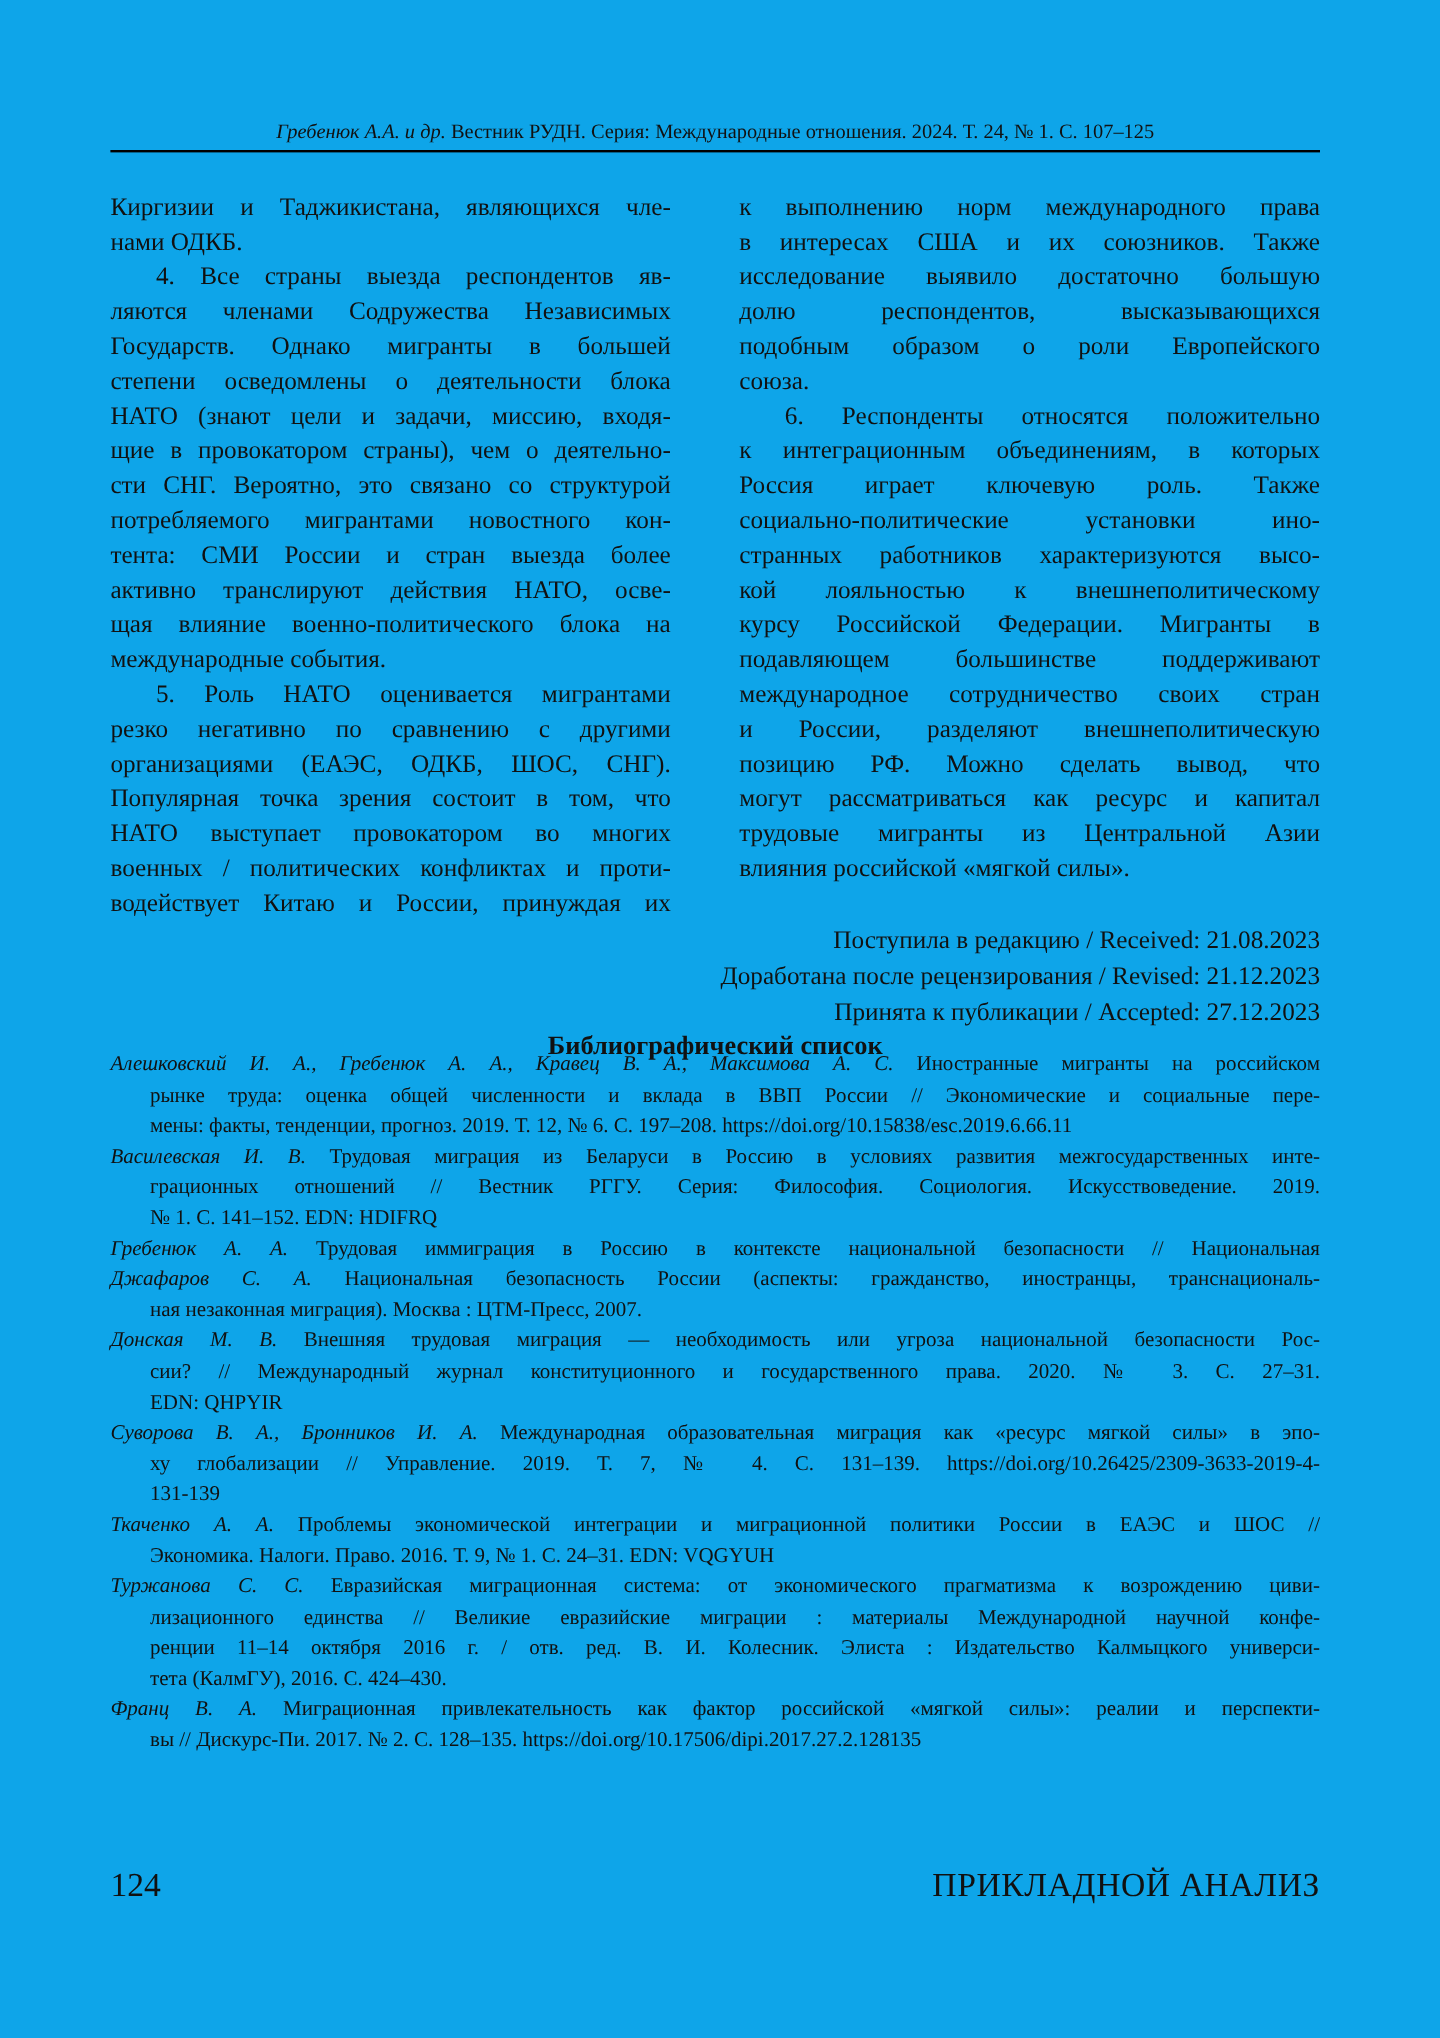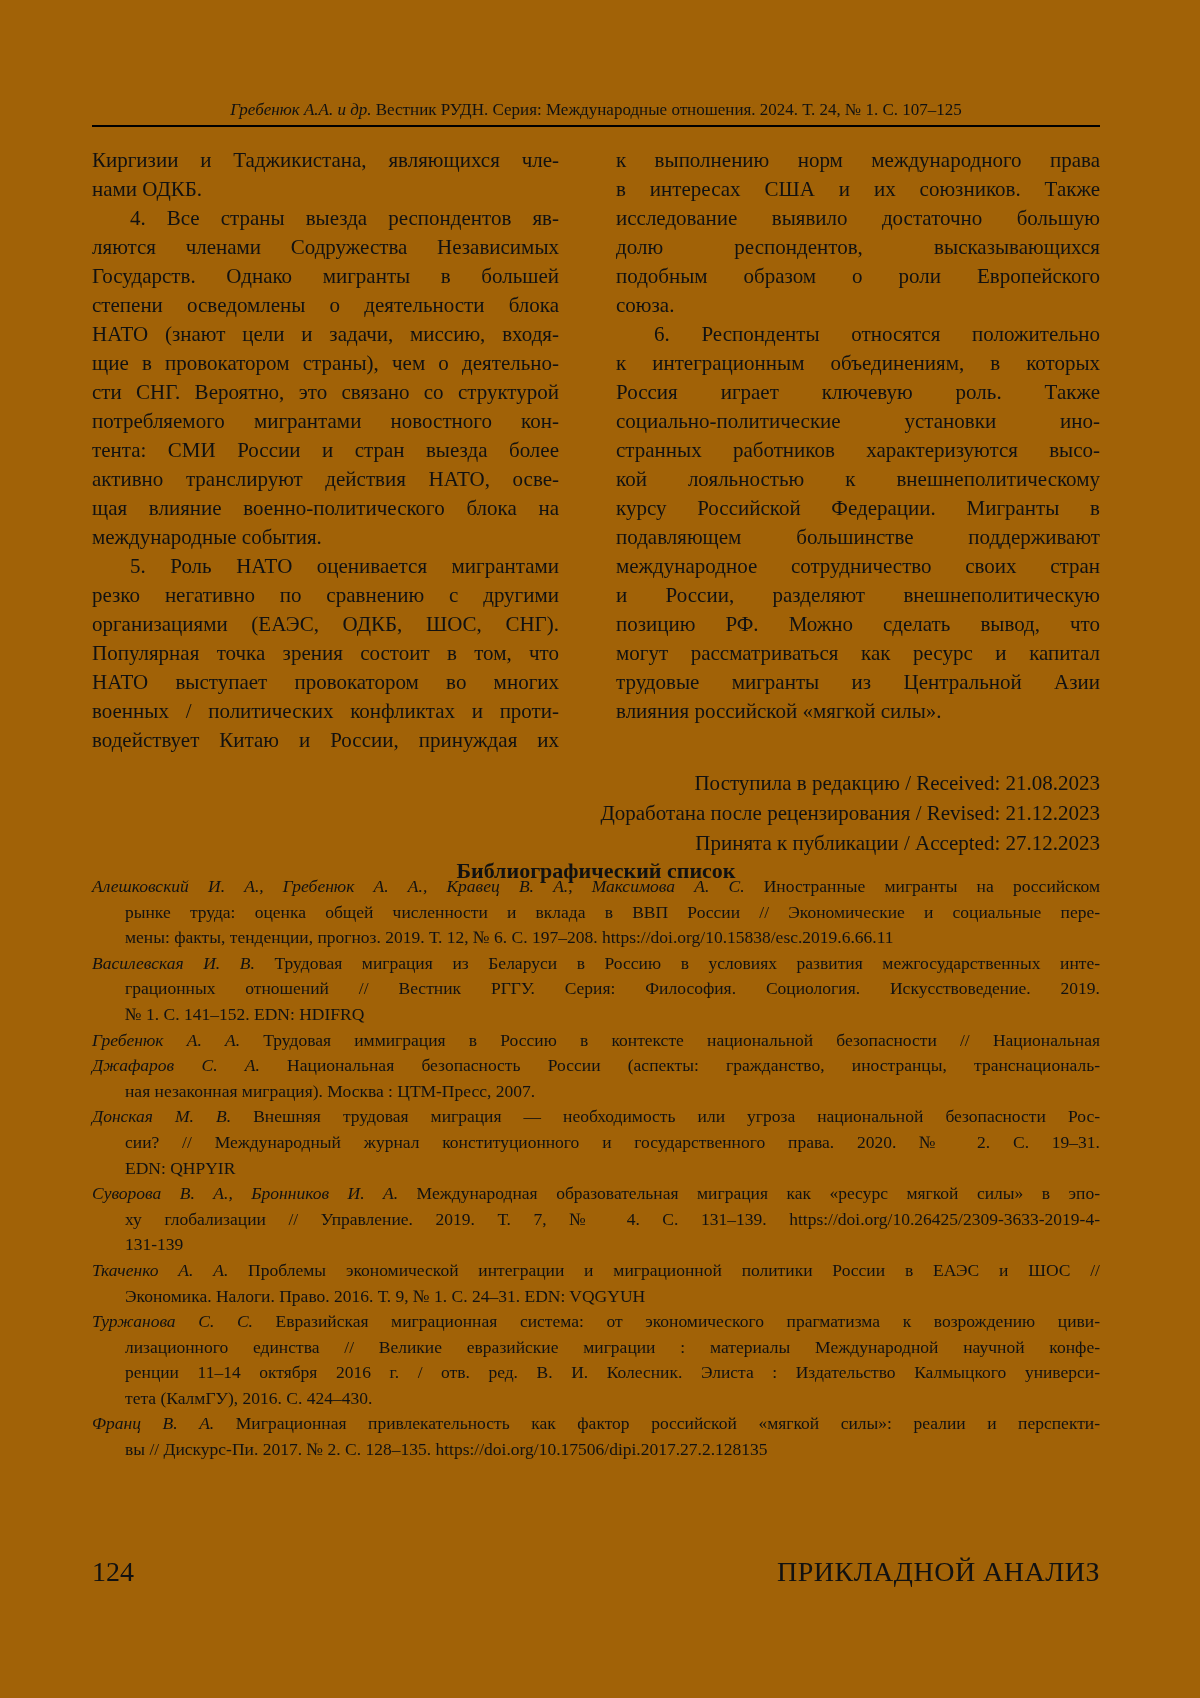--- a/index.html
+++ b/index.html
@@ -1,37 +1,37 @@
 <!DOCTYPE html>
 <html><head>
 <meta charset="utf-8">
 <style>
   html,body{margin:0;padding:0;background:#888;}
   .page{
     position:relative;
     width:1200px;height:1698px;
     margin:0 auto;
-    background:#a16207;
+    background:#0ea5e9;
     color:#111;
     font-family:"Liberation Serif","DejaVu Serif",serif;
     overflow:hidden;
   }
   
   .running-head{
     position:absolute;top:99px;left:92px;width:1008px;
     text-align:center;font-size:17px;line-height:22px;white-space:nowrap;
   }
   .rh-authors{font-style:italic;}
   .head-rule{
     position:absolute;top:125px;left:92px;width:1008px;
     border-top:2px solid #000;height:0;
   }
   
   .columns{
-    position:absolute;top:146px;left:92px;width:1008px;
+    position:absolute;top:158px;left:92px;width:1008px;
     display:flex;gap:57px;
   }
   .col{font-size:21px;line-height:29px;}
   .col-left{width:467px;}
   .col-right{width:484px;}
   .tline{text-align:justify;text-align-last:justify;}
   .tline.endline{text-align-last:left;}
   .tline.indent{text-indent:38px;}
   
   .dates{
@@ -149,21 +149,21 @@
       </div>
       <div class="ref">
         <div class="rline"><span class="refauth">Гребенюк А. А. </span>Трудовая иммиграция в Россию в контексте национальной безопасности // Национальная</div>
       </div>
       <div class="ref">
         <div class="rline"><span class="refauth">Джафаров С. А. </span>Национальная безопасность России (аспекты: гражданство, иностранцы, транснациональ-</div>
         <div class="rline cont endline">ная незаконная миграция). Москва : ЦТМ-Пресс, 2007.</div>
       </div>
       <div class="ref">
         <div class="rline"><span class="refauth">Донская М. В. </span>Внешняя трудовая миграция — необходимость или угроза национальной безопасности Рос-</div>
-        <div class="rline cont">сии? // Международный журнал конституционного и государственного права. 2020. № 2. С. 19–31.</div>
+        <div class="rline cont">сии? // Международный журнал конституционного и государственного права. 2020. № 3. С. 27–31.</div>
         <div class="rline cont endline">EDN: QHPYIR</div>
       </div>
       <div class="ref">
         <div class="rline"><span class="refauth">Суворова В. А., Бронников И. А. </span>Международная образовательная миграция как «ресурс мягкой силы» в эпо-</div>
         <div class="rline cont">ху глобализации // Управление. 2019. Т. 7, № 4. С. 131–139. <span class="doi">https://doi.org/10.26425/2309-3633-2019-4-</span></div>
         <div class="rline cont endline">131-139</div>
       </div>
       <div class="ref">
         <div class="rline"><span class="refauth">Ткаченко А. А. </span>Проблемы экономической интеграции и миграционной политики России в ЕАЭС и ШОС //</div>
         <div class="rline cont endline">Экономика. Налоги. Право. 2016. Т. 9, № 1. С. 24–31. EDN: VQGYUH</div>

